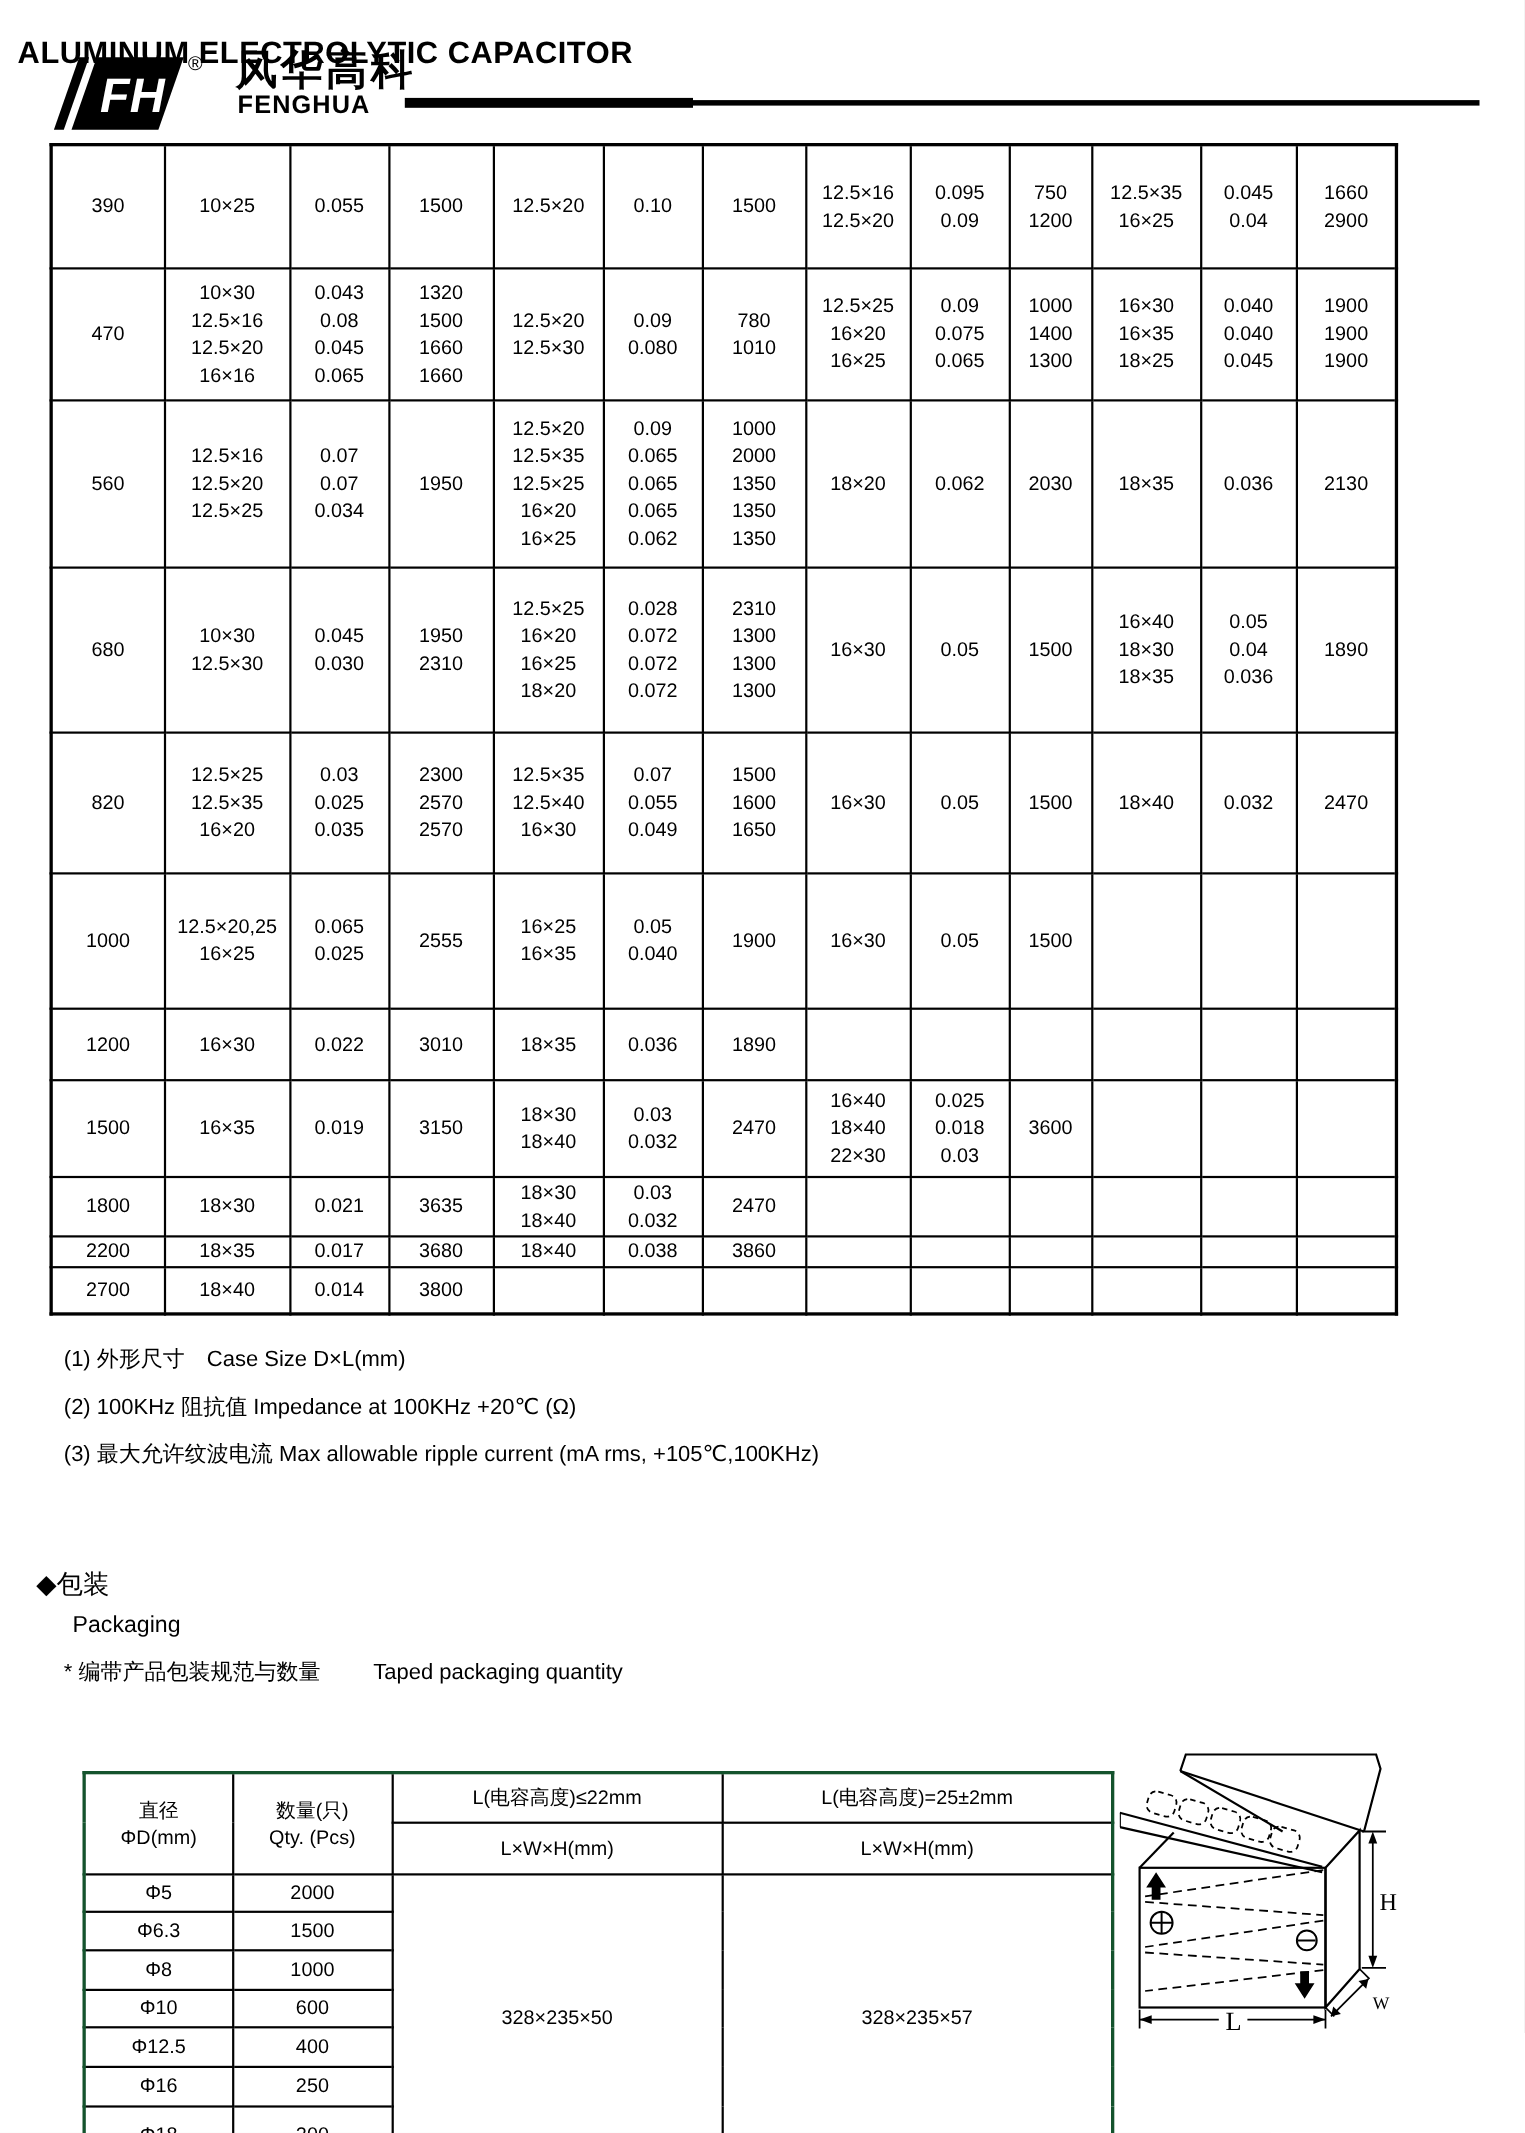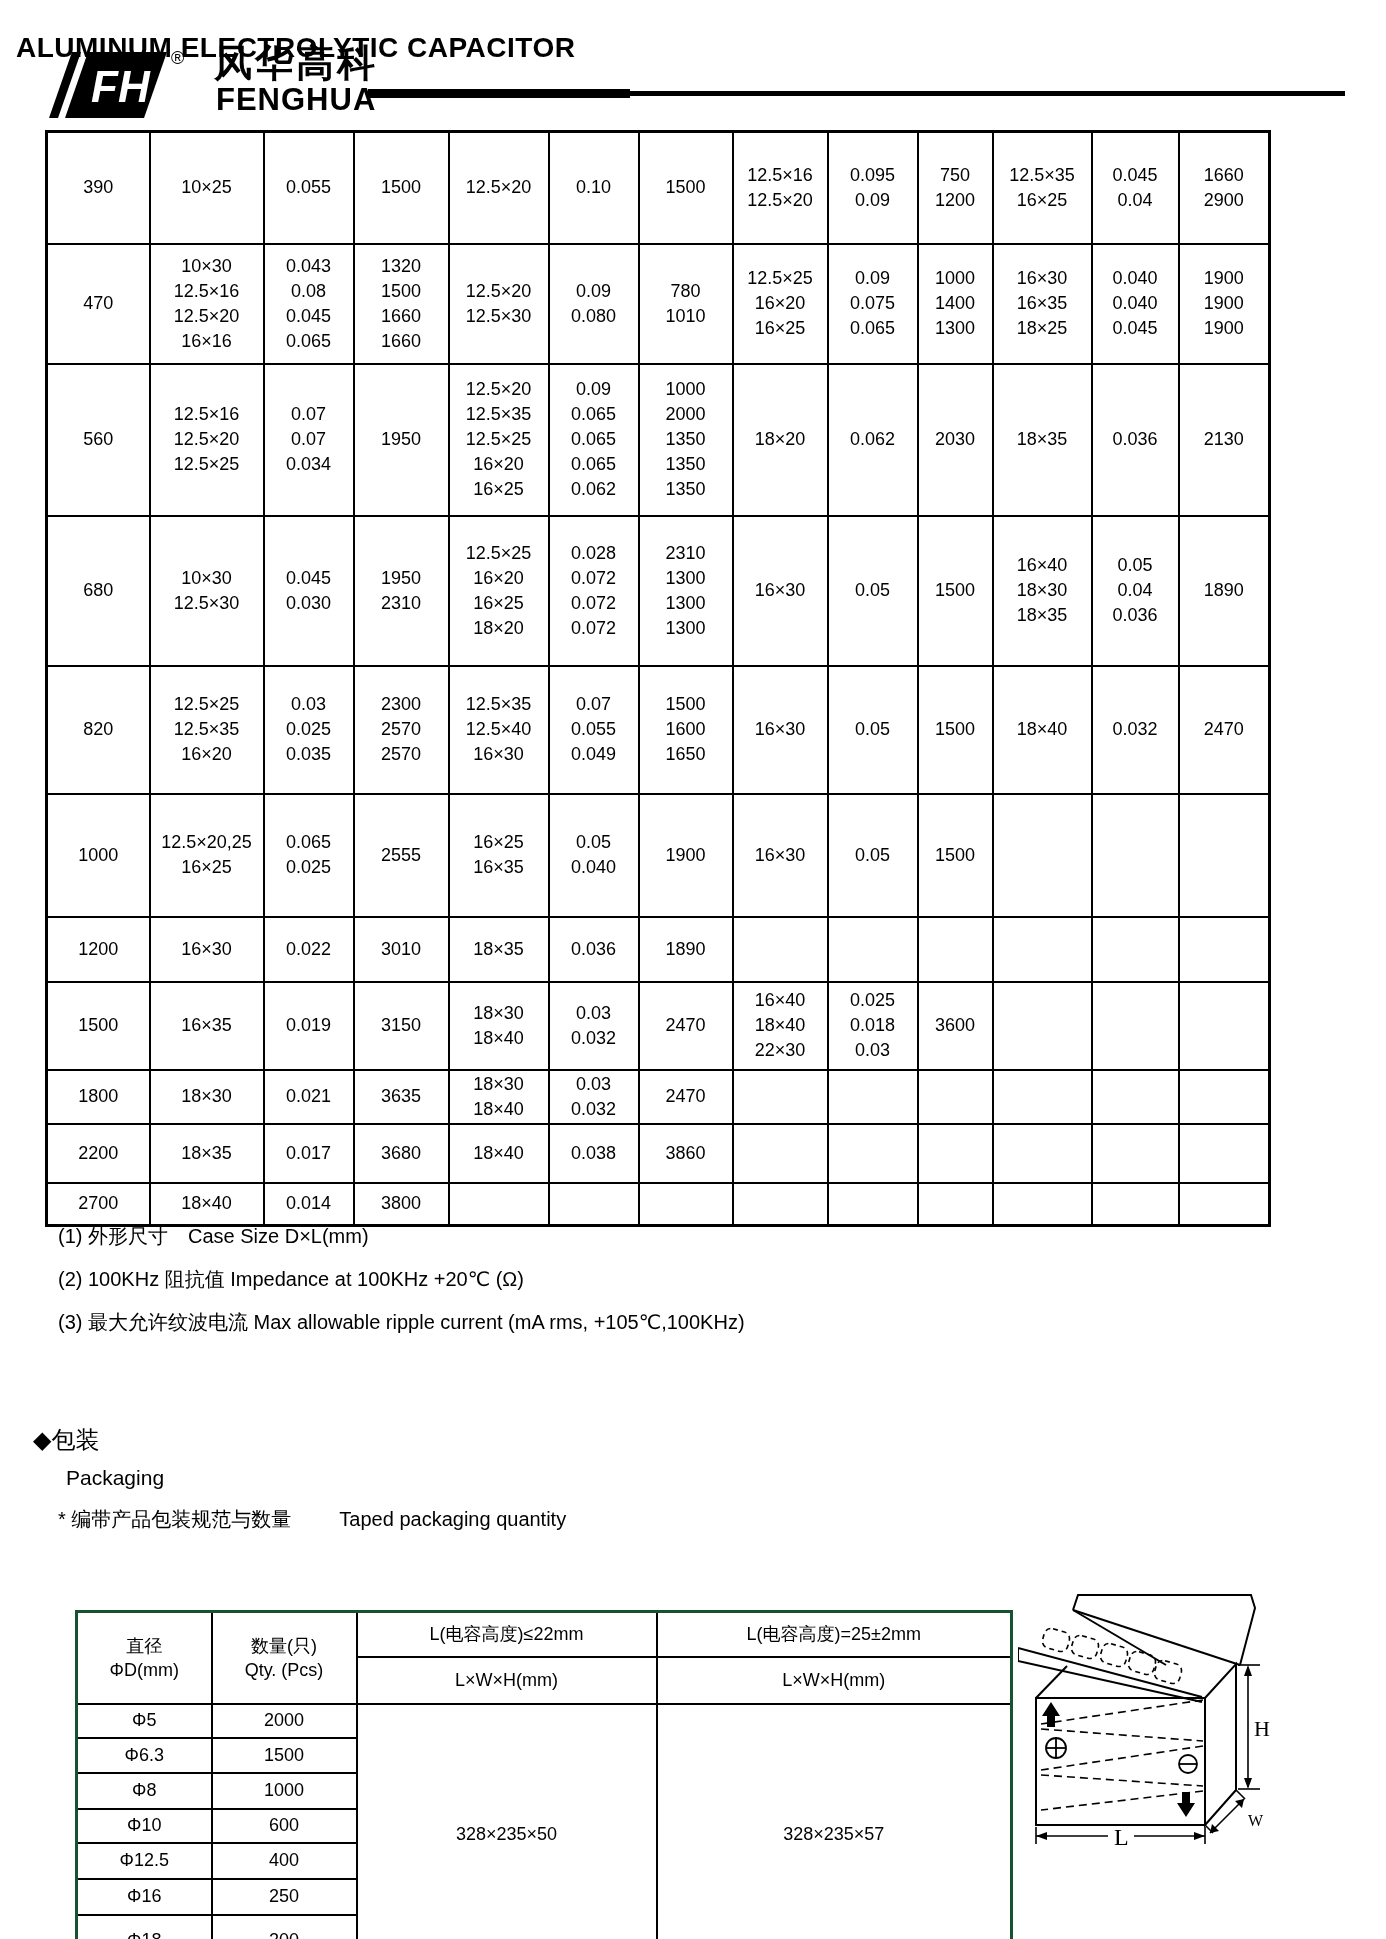--- a/index.html
+++ b/index.html
@@ -2,21 +2,21 @@
 <html><head>
 <meta charset="utf-8">
 <style>
   html,body{margin:0;padding:0;background:#e8e8e8;}
   #page{position:relative;width:1386px;height:1939px;background:#ffffff;margin:0 auto;
         font-family:"Liberation Sans","DejaVu Sans",sans-serif;color:#000;overflow:hidden;}
 
   
   .logo-svg{position:absolute;left:45px;top:46px;}
   .logo-cn{position:absolute;left:214px;top:38px;font-size:38px;font-weight:bold;letter-spacing:3px;}
-  .logo-en{position:absolute;left:216px;top:82px;font-size:31px;font-weight:600;letter-spacing:1px;}
+  .logo-en{position:absolute;left:216px;top:82px;font-size:23px;font-weight:600;letter-spacing:1px;}
   .doc-title{position:absolute;left:0;top:32px;width:1345px;
              font-size:28px;font-weight:bold;letter-spacing:0.5px;margin-left:16px;}
   .rule-thick{position:absolute;left:368px;top:89px;width:262px;height:9px;background:#000;}
   .rule-thin{position:absolute;left:630px;top:91px;width:715px;height:5px;background:#000;}
 
   
   .main-table{position:absolute;left:45px;top:130px;width:1223px;border-collapse:collapse;
               table-layout:fixed;border:3px solid #000;padding-left:25px;}
   .main-table td{border:2px solid #000;text-align:center;vertical-align:middle;
                  font-size:18px;line-height:25px;padding:0;overflow:hidden;}
@@ -488,21 +488,21 @@
           <td>
             <div>2470</div>
           </td>
           <td></td>
           <td></td>
           <td></td>
           <td></td>
           <td></td>
           <td></td>
         </tr>
-        <tr style="height: 59px;">
+        <tr style="height: 28px;">
           <td>
             <div>2200</div>
           </td>
           <td>
             <div>18×35</div>
           </td>
           <td>
             <div>0.017</div>
           </td>
           <td>

